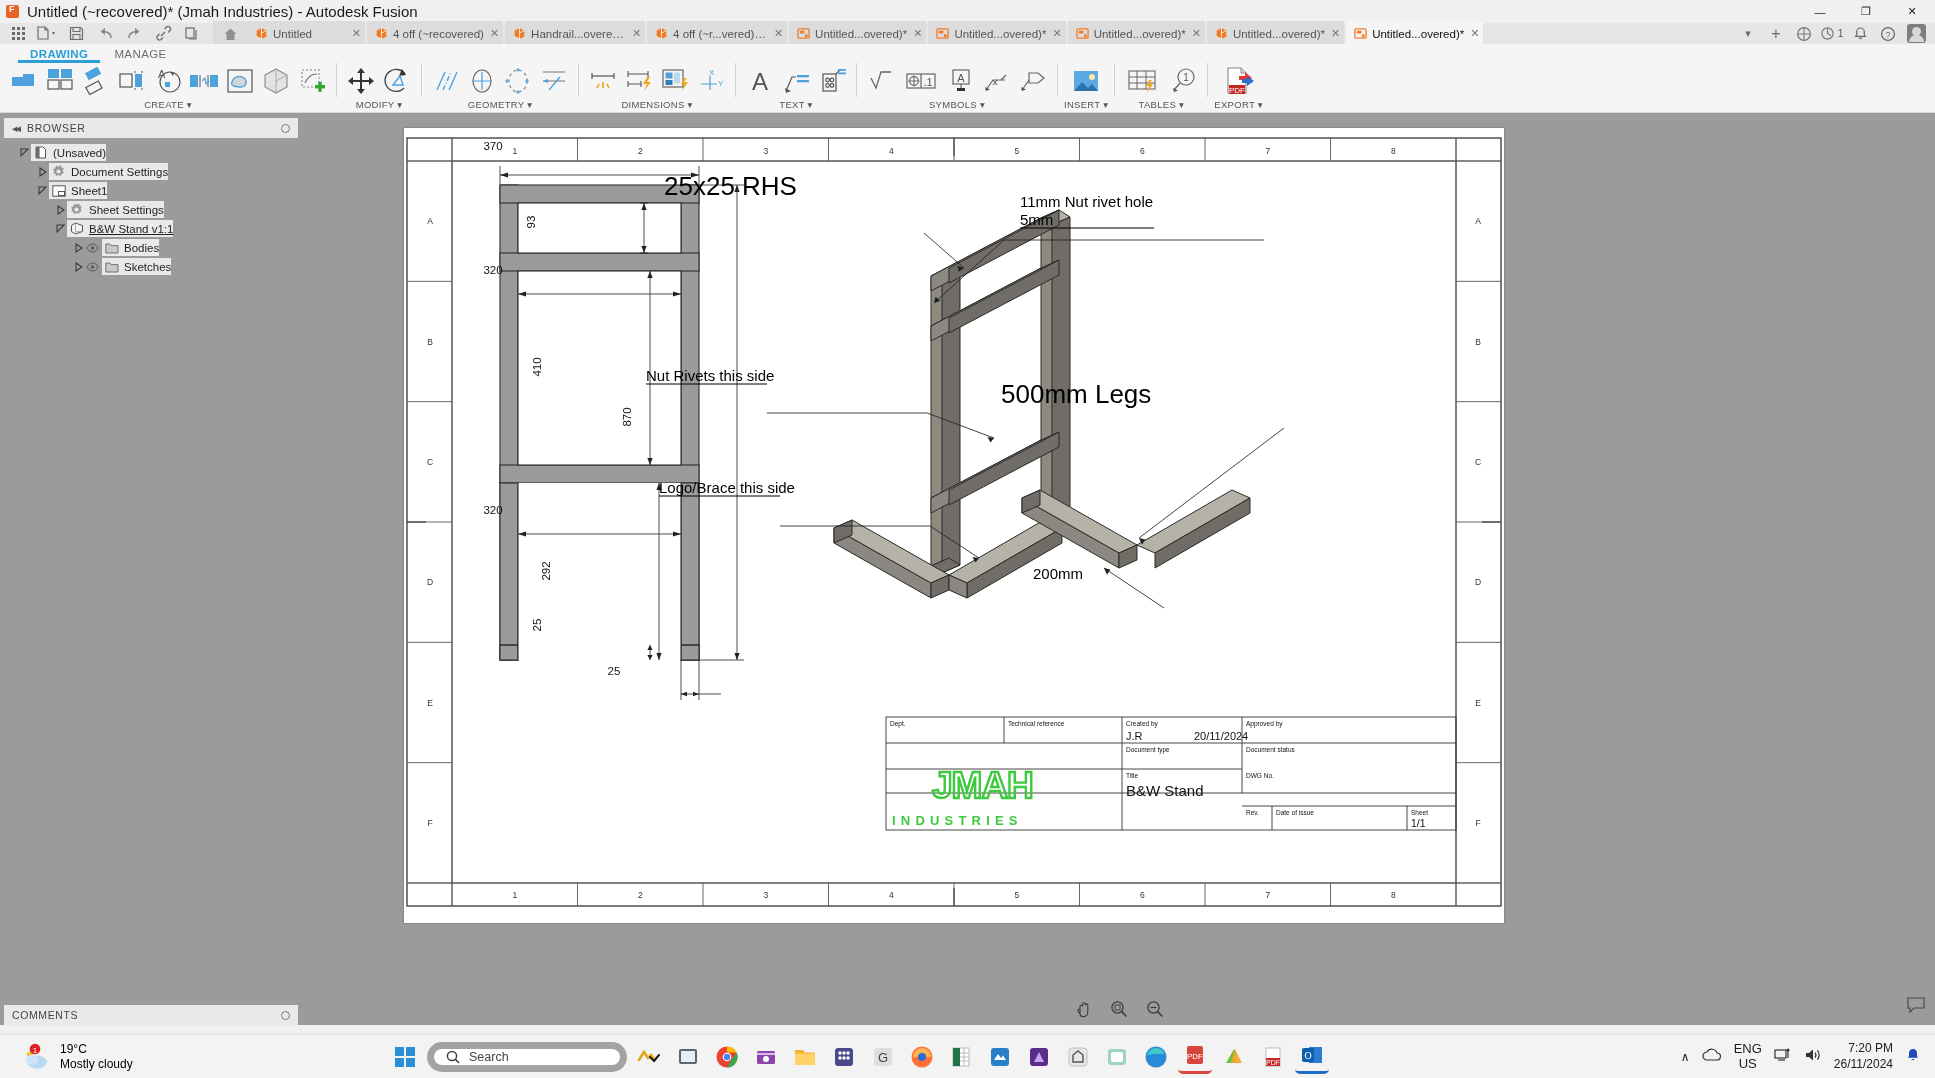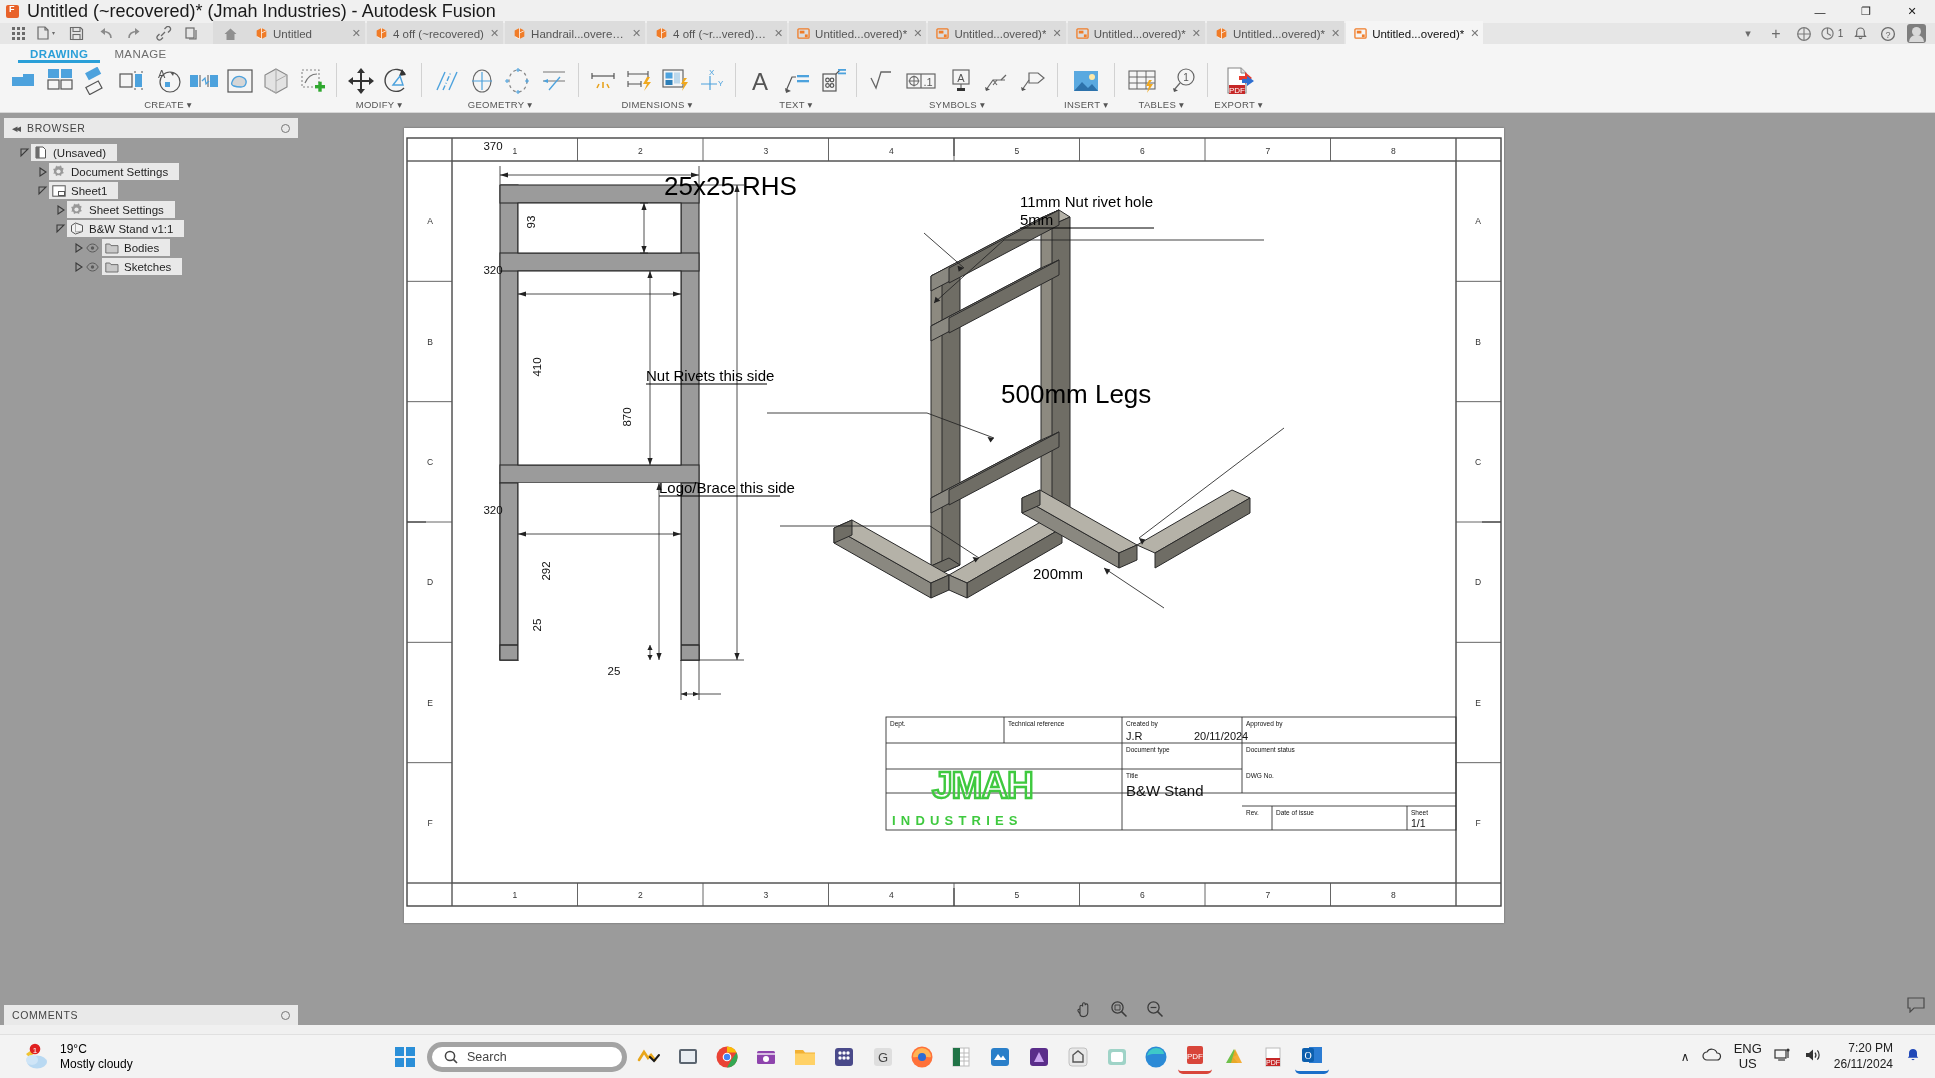--- a/index.html
+++ b/index.html
@@ -5,21 +5,21 @@
   * { box-sizing: border-box; margin:0; padding:0; }
   html,body { width:1935px; height:1078px; overflow:hidden; background:#f0f0f0;
     font-family:"Liberation Sans", sans-serif; }
 
   
   .titlebar { height:23px; background:#f0f0f0; display:flex; align-items:center;
     padding-left:6px; position:relative; }
   .app-logo { width:13px; height:13px; background:#e8622a; border-radius:2px;
     margin-right:8px; position:relative; }
   .app-logo::after{content:"F";position:absolute;left:3px;top:-1px;color:#fff;font-size:9px;font-weight:bold;}
-  .title-text { font-size:18px; color:#1a1a1a; }
+  .title-text { font-size:15px; color:#1a1a1a; }
   .win-btns { position:absolute; right:0; top:0; display:flex; height:23px; }
   .win-btn { width:46px; height:23px; display:flex; align-items:center; justify-content:center;
     font-size:11px; color:#222; }
 
   
   .qat-row { height:21px; background:#e6e6e6; display:flex; align-items:center; position:relative; }
   .qat-left { display:flex; align-items:center; height:25px; padding-left:4px; gap:1px; }
   .qat-btn { width:28px; height:24px; display:flex; align-items:center; justify-content:center;
     color:#6b6b6b; }
   .qat-btn svg{display:block;}
@@ -56,21 +56,21 @@
   
   .workspace { display:flex; height:calc(1078px - 23px - 25px - 70px - 48px); }
   .browser { width:302px; background:#9b9b9b; position:relative; flex:0 0 302px; }
   .browser-hdr { height:20px; background:#e9e9e9; display:flex; align-items:center;
     padding:0 8px; font-size:10.5px; color:#444; letter-spacing:.6px; margin:5px 4px 0 4px;}
   .bh-collapse{color:#555;margin-right:8px;font-size:11px;letter-spacing:-2px;}
   .bh-dot{margin-left:auto;width:9px;height:9px;border:1px solid #777;border-radius:50%;}
   .tree { padding-top:5px; }
   .trow { display:flex; align-items:center; height:19px; font-size:11.5px; color:#1f1f1f;}
   .tarrow { width:13px; height:13px; display:flex;align-items:center;justify-content:center; color:#3a3a3a;}
-  .tchip { display:flex; align-items:center; background:#e9e9e9; height:17px; padding:0 11px 0 3px; }
+  .tchip { display:flex; align-items:center; background:#e9e9e9; height:17px; padding:0 0 0 3px; }
   .ticon2 { width:14px; height:13px; margin-right:5px; display:flex;align-items:center;}
   .eye { width:15px; height:13px; margin-right:2px; display:flex;align-items:center;justify-content:center;}
 
   .comments { position:absolute; left:0; bottom:0; width:302px; height:20px; }
   .comments .browser-hdr{margin:0 4px;gap:28px;}
 
   
   .canvas { flex:1; background:#9b9b9b; position:relative; overflow:hidden; }
   .sheet { position:absolute; left:102px; top:15px; width:1100px; height:795px; background:#fff;
      box-shadow:0 0 2px rgba(0,0,0,.35); }
@@ -86,21 +86,21 @@
   
   .taskbar { height:44px; background:#f3f3f3; display:flex; align-items:center;
      position:absolute; left:0; bottom:0; width:1935px; border-top:1px solid #e0e0e0;}
   .weather { display:flex; align-items:center; gap:8px; padding-left:22px; width:360px;}
   .weather-ico { width:30px;height:28px; position:relative;}
   .weather-txt { font-size:12px; color:#000000; line-height:1.25;}
   .tb-center { display:flex; align-items:center; gap:5px; margin-left:28px;}
   .win-logo{display:grid;grid-template-columns:9px 9px;grid-template-rows:9px 9px;gap:2px;}
   .win-logo div{background:#2b8fd8;}
   .searchbox { width:200px;height:30px;background:#fff;border-radius:16px; display:flex;
-    align-items:center; gap:9px; padding:0 12px; border:5px solid #a3a3a3;}
+    align-items:center; gap:9px; padding:0 12px; border:7px solid #a3a3a3;}
   .searchbox span{font-size:12.5px;color:#444;}
   .tb-app { width:34px;height:34px; display:flex;align-items:center;justify-content:center;
     border-radius:5px; position:relative;}
   .tray { margin-left:auto; display:flex; align-items:center; gap:12px; padding-right:14px; }
   .tray-lang{font-size:13px;color:#202020;text-align:center;line-height:1.15;}
   .tray-clock{font-size:12px;color:#202020;text-align:right;line-height:1.3;}
 </style>
 </head>
 <body>
 
@@ -670,21 +670,21 @@
           <span class="tchip">
             <span class="ticon2">
               <svg width="13" height="13" viewBox="0 0 13 13">
                 <path d="M6.5 1.2l1 .2.5-.9 1.5.6-.2 1 .8.8 1-.2.6 1.5-.9.5.2 1-.2 1 .9.5-.6 1.5-1-.2-.8.8.2 1-1.5.6-.5-.9-1 .2-1-.2-.5.9-1.5-.6.2-1-.8-.8-1 .2L1.2 8l.9-.5-.2-1 .2-1-.9-.5.6-1.5 1 .2.8-.8-.2-1L4.9.5l.5.9z" fill="#999"></path>
                 <circle cx="6.5" cy="6.5" r="2.1" fill="#e9e9e9"></circle>
               </svg>
             </span>
             <span>Sheet Settings</span>
           </span>
         </div>
-        <div class="trow" style="padding-left: 54px;">
+        <div class="trow" style="padding-left: 54px; text-decoration: underline;">
           <span class="tarrow">
             <svg width="10" height="10" viewBox="0 0 10 10">
               <path d="M1 1h7L1 8z" fill="none" stroke="#3a3a3a" stroke-width="1.1"></path>
             </svg>
           </span>
           <span class="tchip">
             <span class="ticon2">
               <svg width="14" height="13" viewBox="0 0 14 13">
                 <path d="M1.5 3.5l4-2.5 7 2.5v6l-7 2.5-4-2.5z" fill="#f2f2f2" stroke="#555" stroke-width="1"></path>
                 <path d="M5.5 1v9M5.5 10l7-1" fill="none" stroke="#999" stroke-width=".8"></path>

